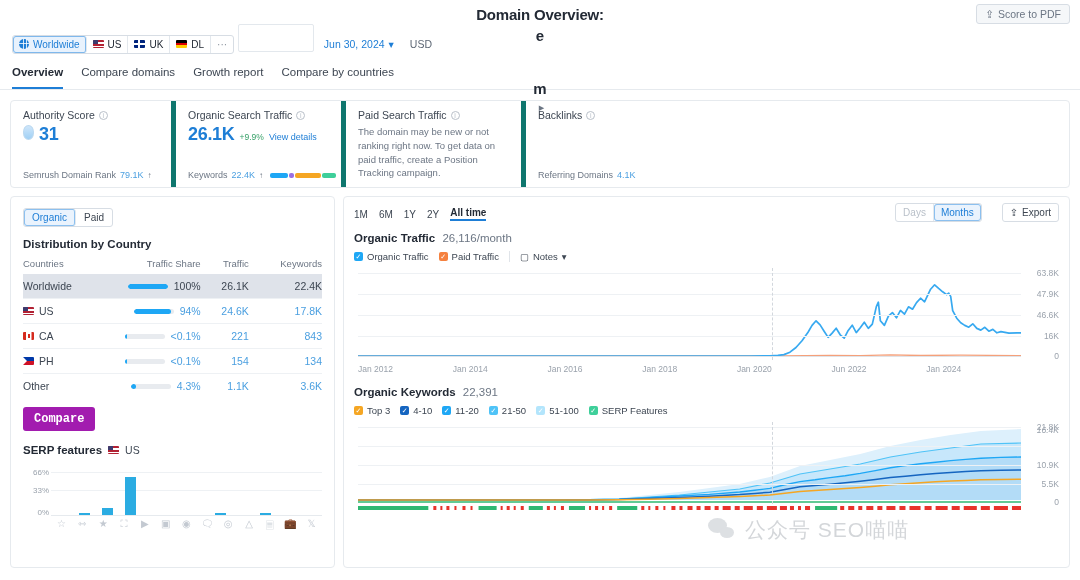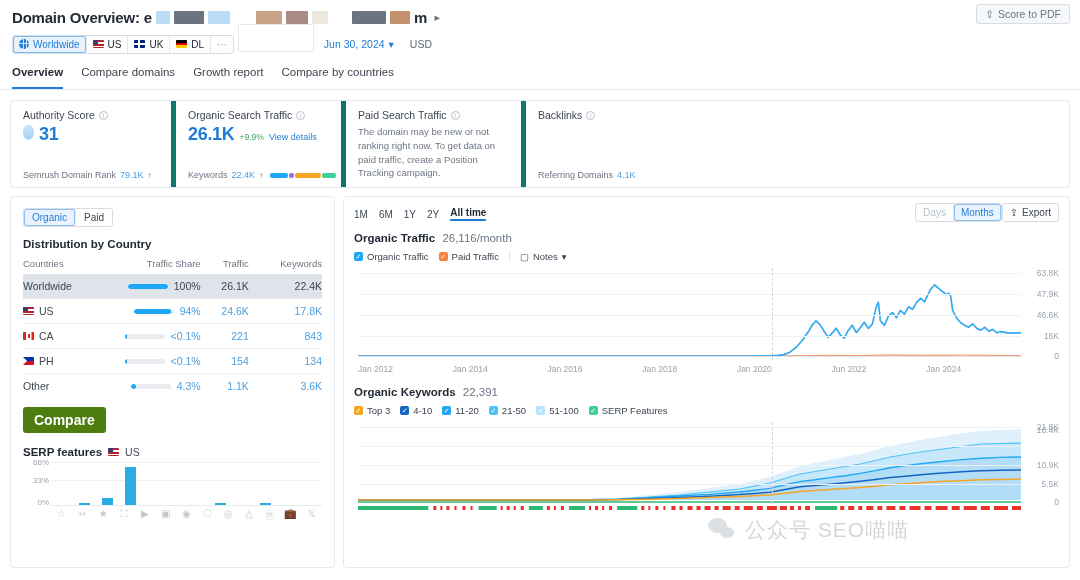--- a/index.html
+++ b/index.html
@@ -7,21 +7,21 @@
     width: 1080px; height: 580px;
     font-family: "Liberation Sans", sans-serif;
     background: #ffffff;
     color: #232a35;
     overflow: hidden;
   }
   .page { position: relative; width: 1080px; height: 580px; background:#fff; }
 
   
   .header { padding: 6px 12px 0 12px; position: relative; }
-  .title-row { display: flex; align-items: center; gap: 4px; height: 22px; }
+  .title-row { display: flex; align-items: center; gap: 4px; height: 22px; flex-direction: column; }
   .page-title { font-size: 15px; font-weight: 700; color: #232a35; letter-spacing: -0.2px; }
   .redact { display:inline-block; height:13px; border-radius:1px; vertical-align:middle; }
   .rd1 { width:14px; background:#bcdcf5; }
   .rd2 { width:30px; background:#6b7380; }
   .rd3 { width:22px; background:#bcdcf5; }
   .rd4 { width:26px; background:#c9a287; }
   .rd5 { width:22px; background:#a98b84; }
   .rd6 { width:16px; background:#ece8dd; }
   .rd7 { width:34px; background:#6b7380; }
   .rd8 { width:20px; background:#c2906c; }
@@ -108,39 +108,39 @@
   table.dist th { font-size:9.5px; font-weight:400; color:#6c7684; text-align:right; padding:0 0 5px 0; }
   table.dist th.l { text-align:left; }
   table.dist td { font-size:10.5px; padding:6px 0; border-top:1px solid #eef1f4; text-align:right; color:#4a9fe0; }
   table.dist td.l { text-align:left; color:#3d4652; }
   table.dist tr.hl td { background:#dfe3ea; color:#3d4652; border-top:none; }
   .ctry { display:flex; align-items:center; gap:5px; }
   .share-cell { width:92px; }
   .share-wrap { display:flex; align-items:center; justify-content:flex-end; gap:6px; }
   .bar-bg { width:40px; height:5px; border-radius:3px; background:#e8ebef; position:relative; overflow:hidden; }
   .bar-fg { position:absolute; left:0; top:0; height:100%; border-radius:3px; background:#1ea7f5; }
-  .compare-btn { margin-top:9px; background:#4d7c0f; color:#fff; font-size:14px; font-weight:600;
-                 padding:5px 11px; border-radius:3px; display:inline-block; }
+  .compare-btn { margin-top:9px; background:#a21caf; color:#fff; font-size:12px; font-weight:600;
+                 padding:5px 11px; border-radius:3px; display:inline-block;font-family:Liberation Mono, monospace; }
   .serp-head { display:flex; align-items:center; gap:6px; margin-top:13px; font-size:11.5px; font-weight:700; }
-  .serp-chart { margin-top:4px; position:relative; height:54px; }
+  .serp-chart { margin-top:16px; position:relative; height:54px; }
   .serp-y { position:absolute; left:0; top:0; width:26px; height:44px; }
   .serp-y div { position:absolute; right:0; font-size:8px; color:#9aa2ac; }
   .serp-plot { position:absolute; left:28px; right:0; top:0; height:44px; border-bottom:1px solid #e6eaee; }
   .grid-l { position:absolute; left:0; right:0; height:1px; background:#eef1f4; }
   .bars { position:absolute; left:0; right:0; bottom:0; height:44px; display:flex; align-items:flex-end; }
   .bcol { flex:1; display:flex; justify-content:center; align-items:flex-end; height:100%; }
   .bcol i { display:block; width:11px; background:#2bace2; }
   .serp-icons { position:absolute; left:28px; right:0; top:46px; display:flex; }
   .serp-icons span { flex:1; text-align:center; font-size:10px; color:#c3c9d1; }
 
   
   .range-row { display:flex; align-items:center; position:relative; height:18px; }
   .rng { font-size:10px; color:#3d4652; margin-right:11px; }
   .rng.active { font-weight:700; color:#232a35; box-shadow: inset 0 -2px 0 #1e7ed6; padding-bottom:3px; }
-  .rp-tools { position:absolute; right:0; top:-2px; display:flex; align-items:flex-end; gap:0; }
+  .rp-tools { position:absolute; right:0; top:-2px; display:flex; align-items:flex-end; gap:20px; }
   .dm-group { display:flex; border:1px solid #d7dde4; border-radius:3px; overflow:hidden; height:19px; }
   .dm-btn { font-size:10px; padding:0 7px; display:flex; align-items:center; color:#b9c0c9; border-right:1px solid #e3e8ed; }
   .dm-btn:last-child{border-right:none;}
   .dm-btn.active { background:#eaf3fd; color:#1e7ed6; box-shadow: inset 0 0 0 1px #8cc0ef; border-radius:3px; }
   .exp-btn { display:flex; align-items:center; gap:4px; border:1px solid #d7dde4; border-radius:3px;
              font-size:10px; color:#3d4652; padding:2px 7px; height:19px; }
   .ch-title { margin-top:9px; font-size:11.5px; font-weight:700; color:#232a35; }
   .ch-title span.sub { font-weight:400; color:#6c7684; margin-left:4px; }
   .legend { display:flex; align-items:center; gap:10px; margin-top:7px; font-size:9.5px; color:#3d4652; }
   .legend .it { display:flex; align-items:center; gap:4px; }

